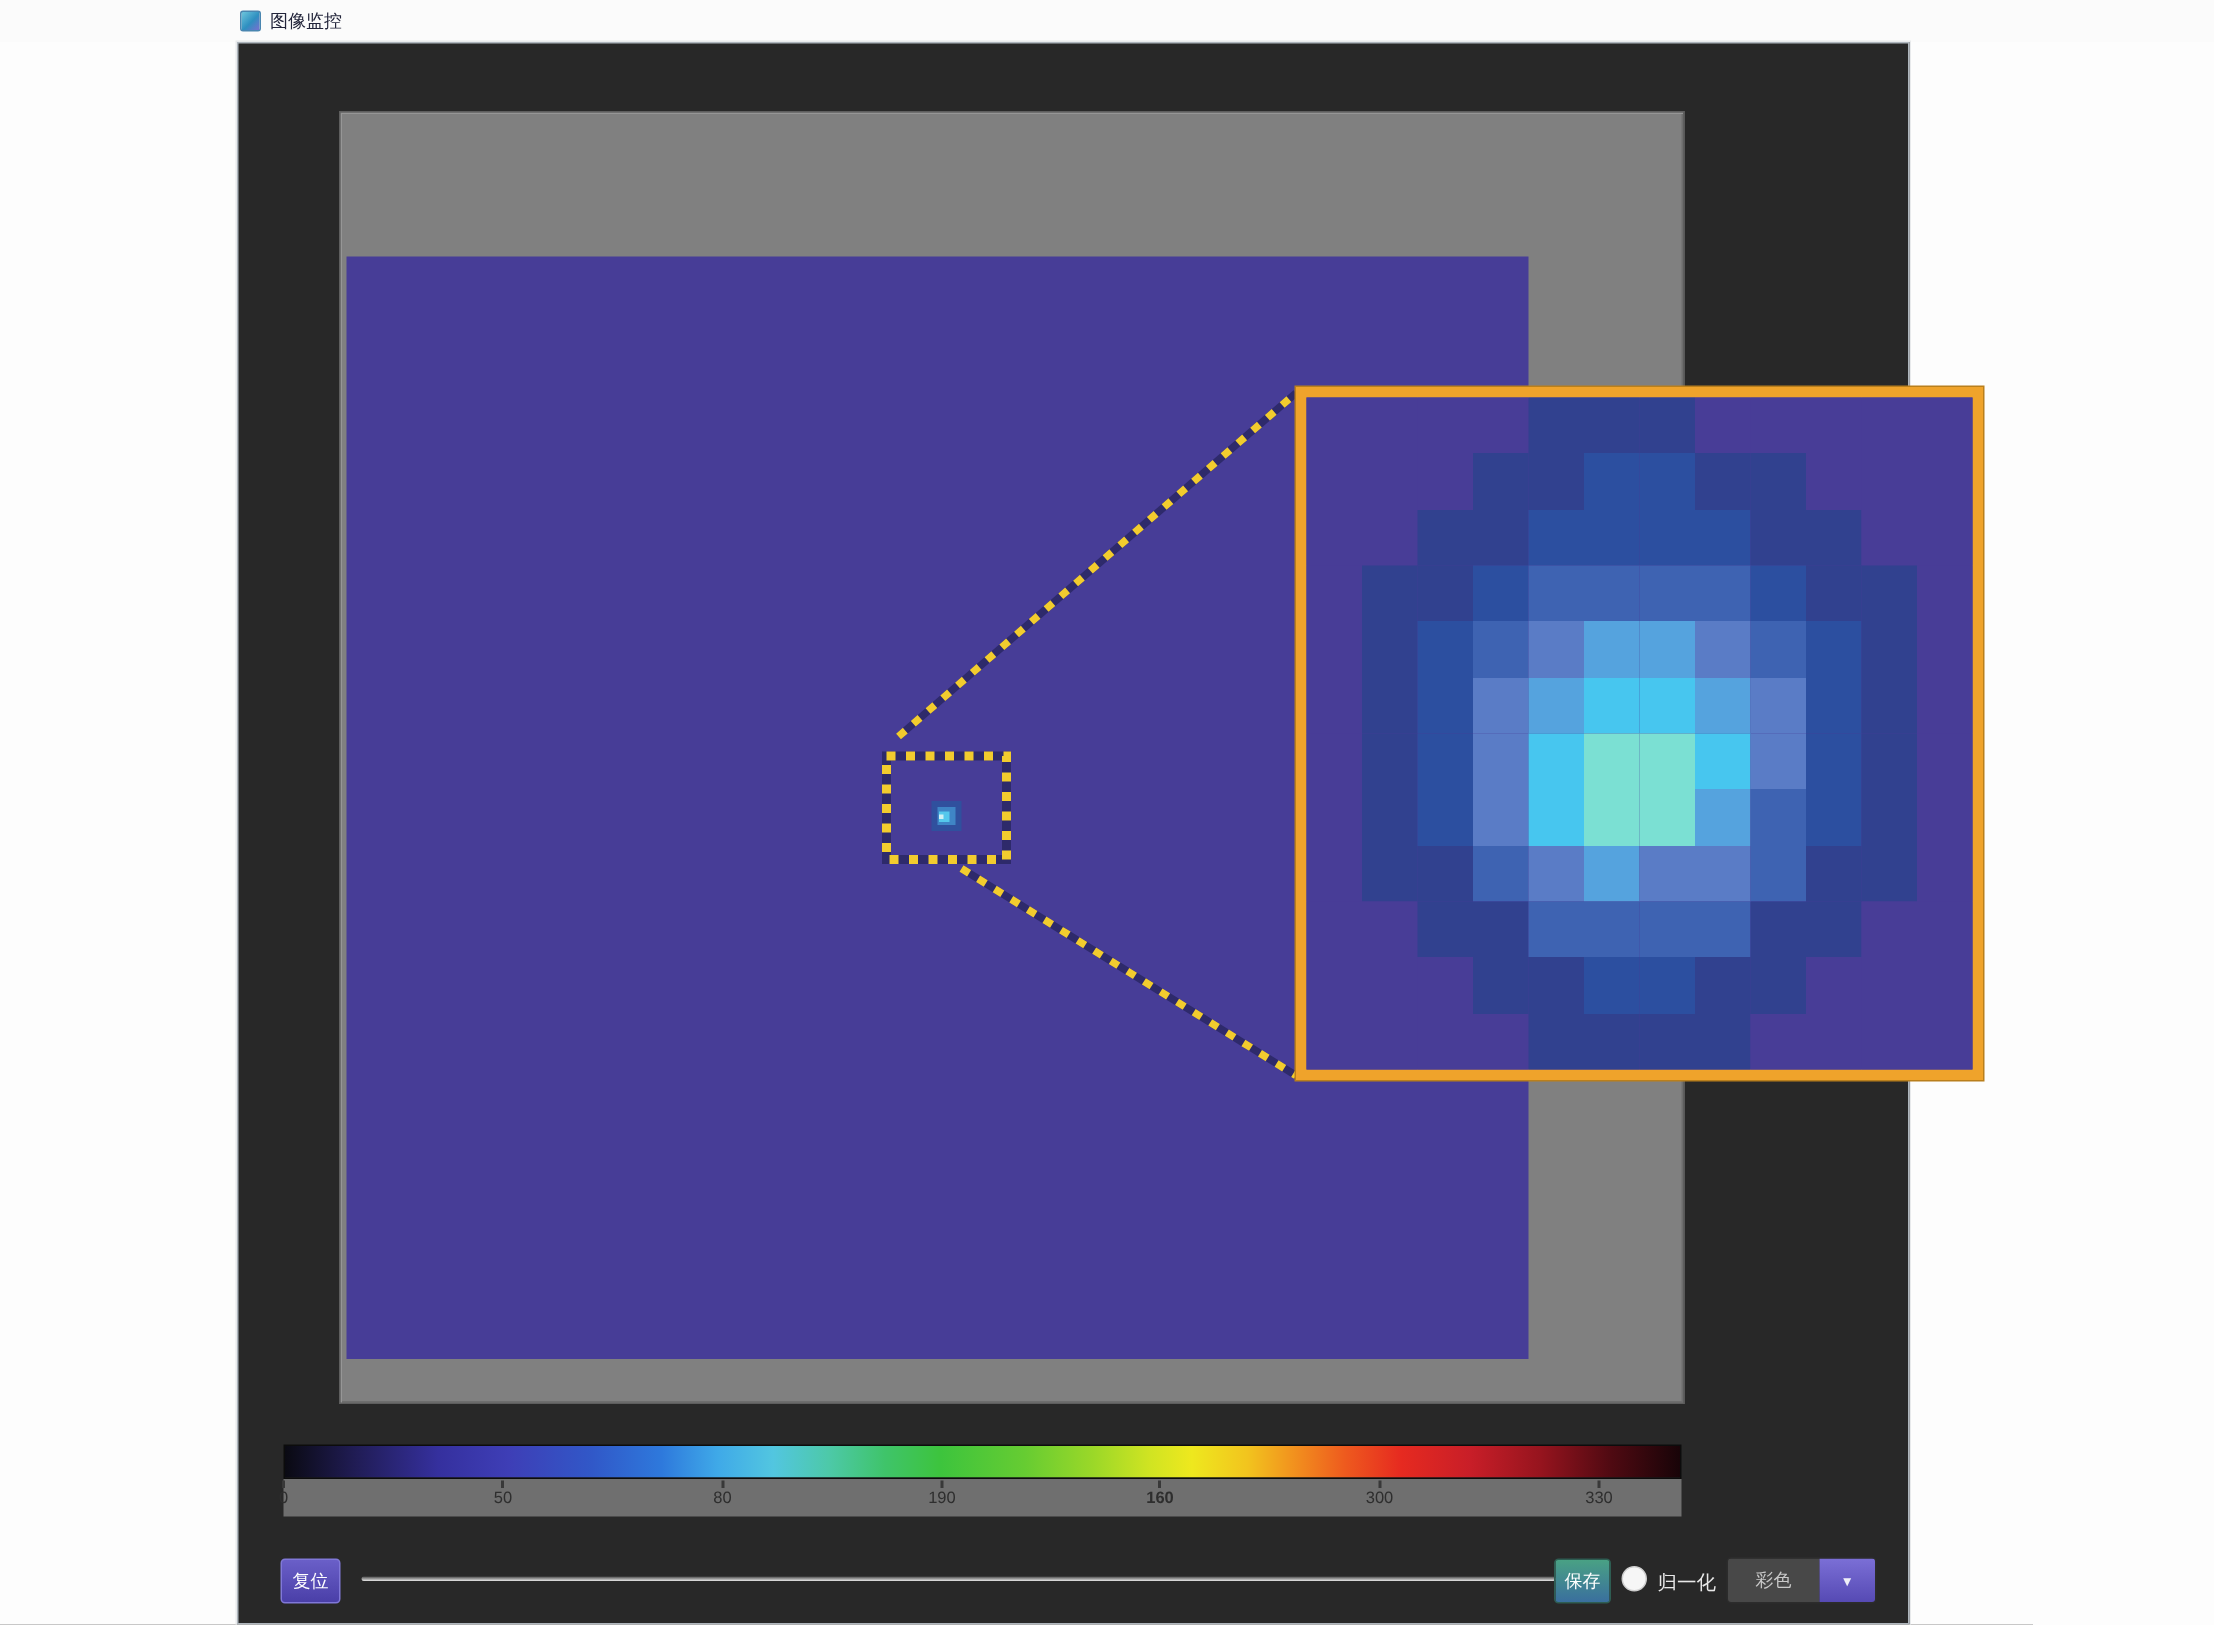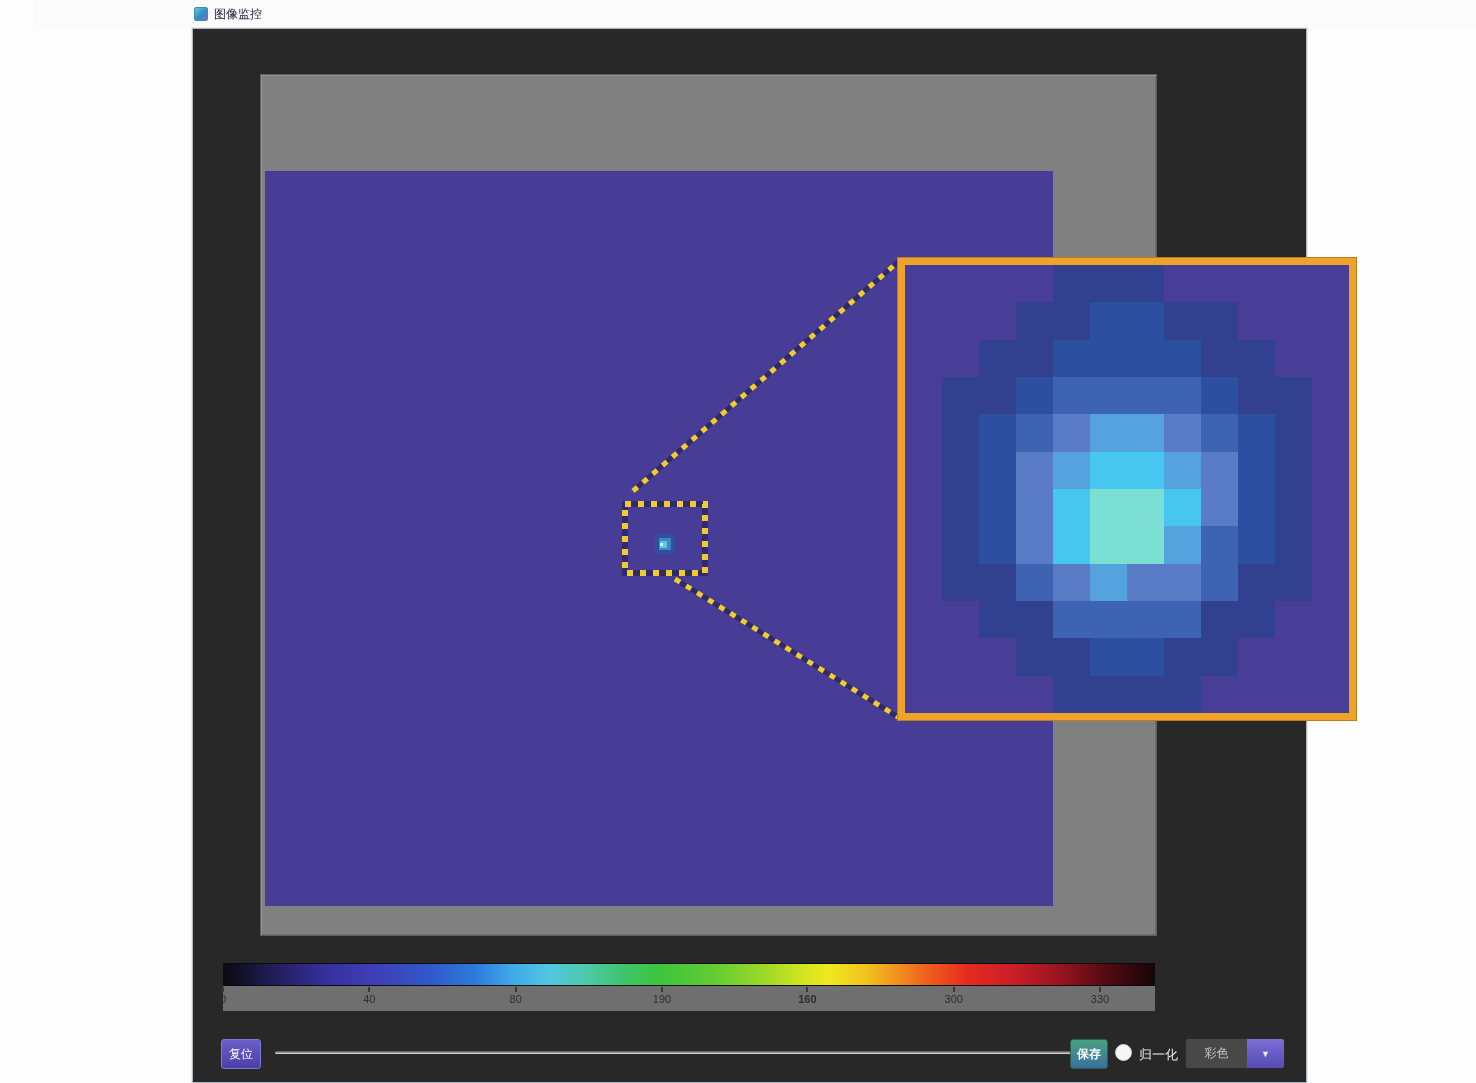--- a/index.html
+++ b/index.html
@@ -1,17 +1,17 @@
 <!DOCTYPE html>
 <html><head>
 <meta charset="utf-8">
 <style>
   * { margin:0; padding:0; box-sizing:border-box; }
   html,body { width:1476px; height:1083px; background:#fdfdfd; font-family:"Liberation Sans", sans-serif; overflow:hidden; }
-  .page { position:relative; width:1242px; height:1083px;margin-left:34px; }
+  .page { position:relative; width:1242px; height:1083px; }
 
   
   .tab-strip { position:absolute; left:0; top:0; width:1476px; height:28px; background:#fbfbfb; }
   .tab { position:absolute; left:160px; top:3px; height:22px; display:flex; align-items:center; gap:6px; cursor:pointer; }
   .tab-icon { width:14px; height:14px; border-radius:2px; background:linear-gradient(135deg,#6ec6dc 0%, #2e8fc0 55%, #7a6fd0 100%); border:1px solid #4a86b0; }
   .tab-label { font-size:12px; color:#22243a; }
 
   
   .window { position:absolute; left:158px; top:28px; width:1115px; height:1055px; background:#282828; border:1px solid #aeb6bd; box-shadow:0 0 0 1px #e8eaec; }
   .titlebar { position:absolute; left:0; top:0; width:100%; height:21px; background:linear-gradient(#b0cde6,#7fa9cf); border-bottom:1px solid #5f87b0; display:flex; align-items:center; }
@@ -43,21 +43,21 @@
   .colorbar .bar { position:absolute; left:0; top:0; width:932px; height:23px; border:1px solid #0c0c0c; }
   .colorbar .tickstrip { position:absolute; left:0; top:23px; width:932px; height:25px; background:#6f6f6f; }
   .colorbar .tickmark { position:absolute; top:1px; width:2px; height:5px; background:#383838; transform:translateX(-50%); }
   .colorbar .ticklabel { position:absolute; top:7px; transform:translateX(-50%); font-size:11px; color:#2e2e2e; }
 
   
   .btn { border-radius:3px; font-size:12px; color:#ffffff; cursor:pointer; }
   .btn.reset { position:absolute; left:28px; top:1010px; width:40px; height:30px; background:linear-gradient(#6a5fc8,#4a3fa8); border:1px solid #8078d8; }
   .slider { position:absolute; left:82px; top:1019px; width:796px; height:10px; cursor:pointer; }
   .slider .track { position:absolute; left:0; top:3px; width:100%; height:3px; background:linear-gradient(#4a4a4a,#e8e8e8); border-radius:2px; }
-  .btn.save { position:absolute; left:877px; top:1010px; width:38px; height:30px; background:linear-gradient(#49a184,#3a6f9e); border:1px solid #2e5d52;font-weight:bold; }
+  .btn.save { position:absolute; left:877px; top:1010px; width:38px; height:30px; background:linear-gradient(#49a184,#3a6f9e); border:1px solid #2e5d52; }
   .radio { position:absolute; left:922px; top:1015px; width:17px; height:17px; border-radius:50%; background:#f4f4f4; border:1px solid #cfcfcf; cursor:pointer; }
   .norm-label { position:absolute; left:946px; top:1017px; font-size:13px; color:#e8e8e8; }
   .combo { position:absolute; left:992px; top:1009px; width:100px; height:31px; display:flex; cursor:pointer; border-radius:3px; overflow:hidden; border:1px solid #2c2c2c; }
   .combo-text { width:62px; height:100%; background:#484848; color:#c8c8c8; font-size:12px; display:flex; align-items:center; justify-content:center; }
   .combo-arrow { width:38px; height:100%; background:linear-gradient(#7b6fd6,#564ab4); color:#efeff8; font-size:9px; display:flex; align-items:center; justify-content:center; }
 </style>
 </head>
 <body>
 
 <div class="page">
@@ -242,21 +242,21 @@
           <div class="cell" style="background: rgb(72, 61, 151);"></div>
         </div>
     </div>
 
     <div class="colorbar">
       <div class="bar" id="colorbar-bar" style="background: linear-gradient(90deg, rgb(10, 10, 18) 0%, rgb(32, 28, 84) 5%, rgb(53, 48, 158) 11%, rgb(62, 62, 182) 16%, rgb(49, 88, 200) 22%, rgb(46, 121, 220) 27%, rgb(63, 169, 232) 31%, rgb(82, 198, 224) 35%, rgb(77, 201, 168) 39%, rgb(63, 196, 106) 43%, rgb(61, 196, 61) 47%, rgb(102, 204, 50) 53%, rgb(156, 216, 40) 58%, rgb(208, 228, 34) 62%, rgb(238, 232, 30) 65%, rgb(242, 196, 30) 69%, rgb(242, 150, 30) 72%, rgb(238, 90, 30) 76%, rgb(230, 42, 32) 80%, rgb(200, 30, 40) 85%, rgb(150, 20, 30) 90%, rgb(80, 10, 18) 95%, rgb(24, 4, 8) 100%);"></div>
       <div class="tickstrip" id="colorbar-ticks">
           <div class="tickmark" style="left: 0%;"></div>
           <span class="ticklabel" style="left: 0%;">0</span>
           <div class="tickmark" style="left: 15.7%;"></div>
-          <span class="ticklabel" style="left: 15.7%;">40</span>
+          <span class="ticklabel" style="left: 15.7%;">50</span>
           <div class="tickmark" style="left: 31.4%;"></div>
           <span class="ticklabel" style="left: 31.4%;">80</span>
           <div class="tickmark" style="left: 47.1%;"></div>
           <span class="ticklabel" style="left: 47.1%;">190</span>
           <div class="tickmark" style="left: 62.7%;"></div>
           <span class="ticklabel" style="left: 62.7%; font-weight: bold;">160</span>
           <div class="tickmark" style="left: 78.4%;"></div>
           <span class="ticklabel" style="left: 78.4%;">300</span>
           <div class="tickmark" style="left: 94.1%;"></div>
           <span class="ticklabel" style="left: 94.1%;">330</span>

